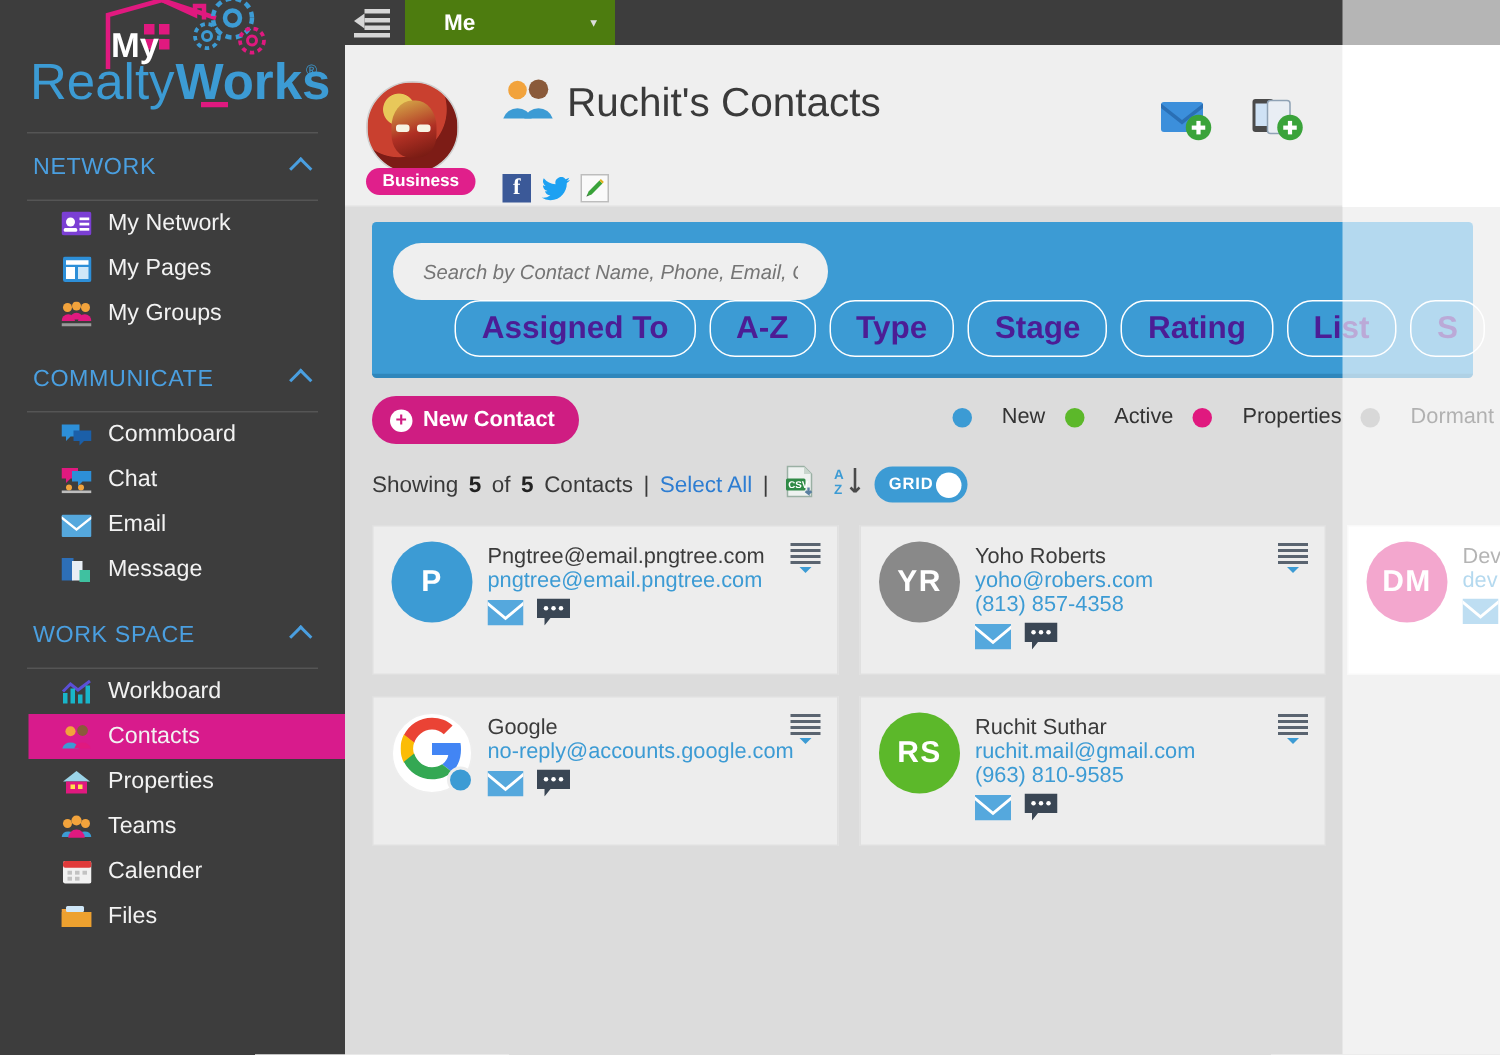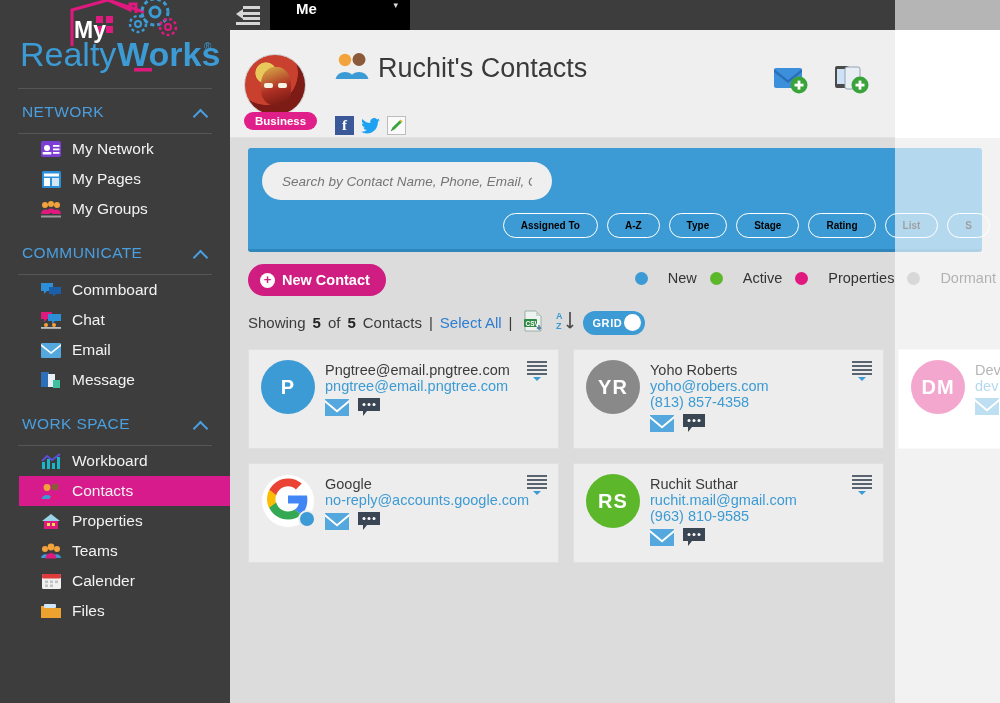--- a/index.html
+++ b/index.html
@@ -27,37 +27,37 @@
   .burg i:nth-child(1){ top:1px; }
   .burg i:nth-child(2){ top:6px; }
   .burg i:nth-child(3){ top:11px; }
   .burg i:nth-child(4){ top:16px; width:24px; }
   .burg b{
     position:absolute; left:0; top:3px; width:0;height:0;
     border-top:5px solid transparent;border-bottom:5px solid transparent;
     border-right:7px solid #d6d6d6;
   }
   #me-dropdown{
-    width:140px; height:30px; background:#000000;
-    display:flex;justify-content:space-between;
+    width:140px; height:30px; background:#4d7c0f;
+    display:flex;align-items:center; justify-content:space-between;
     padding:0 12px; cursor:pointer; margin-left:4px;
   }
   #me-dropdown .lbl{ color:#fff; font-size:15px; font-weight:bold; margin-left:14px;}
   #me-dropdown .car{ color:#ddd; font-size:9px; }
 
   
   #sidebar{
     position:absolute;left:0;top:0;width:230px;height:703px;
     background:#3d3d3d; color:#fff; overflow:hidden;
   }
   #logo{ height:88px; position:relative; }
   #logo svg{ position:absolute; left:12px; top:-2px; }
   .sb-sep{ height:1px; background:#555; margin:0 18px; }
   .sb-head{
-    display:flex;align-items:flex-end;justify-content:space-between;
+    display:flex;align-items:flex-start;justify-content:space-between;
     padding:14px 22px 12px 22px; cursor:pointer;
   }
   .sb-head span{ color:#4a9fe0; font-size:15.5px; letter-spacing:.4px;}
   .chev{ width:14px;height:14px; position:relative;}
   .chev:before{
     content:""; position:absolute; left:1px; top:4px;
     width:9px;height:9px;border-left:2.5px solid #4a9fe0;border-top:2.5px solid #4a9fe0;
     transform:rotate(45deg);
   }
   .sb-item{
@@ -113,22 +113,22 @@
   }
   #search-input{
     width:290px;height:38px;border-radius:19px;border:none;outline:none;
     background:#efefef; padding:0 20px; font-size:13.5px; font-style:italic; color:#8d8d8d;
     font-family:"Liberation Sans",sans-serif;
   }
   #filters{
     position:absolute; right:-8px; bottom:11px; display:flex; gap:9px; align-items:center;
   }
   .chip{
-    border:1.5px solid #ffffff; color:#000000; border-radius:17px;
-    padding:6px 17px; font-size:10px; font-weight:bold; white-space:nowrap; cursor:pointer;
+    border:1.5px solid #ffffff; color:#4c1d95; border-radius:17px;
+    padding:6px 17px; font-size:21px; font-weight:bold; white-space:nowrap; cursor:pointer;
   }
 
   
   #action-row{ padding:12px 18px 0 18px; position:relative;}
   #new-contact{
     background:#cf1d82;color:#fff;border:none;border-radius:17px;
     height:32px;padding:0 16px 0 12px;font-size:14.5px;font-weight:bold;
     display:inline-flex;align-items:center;gap:7px;cursor:pointer;
     font-family:"Liberation Sans",sans-serif;
   }

